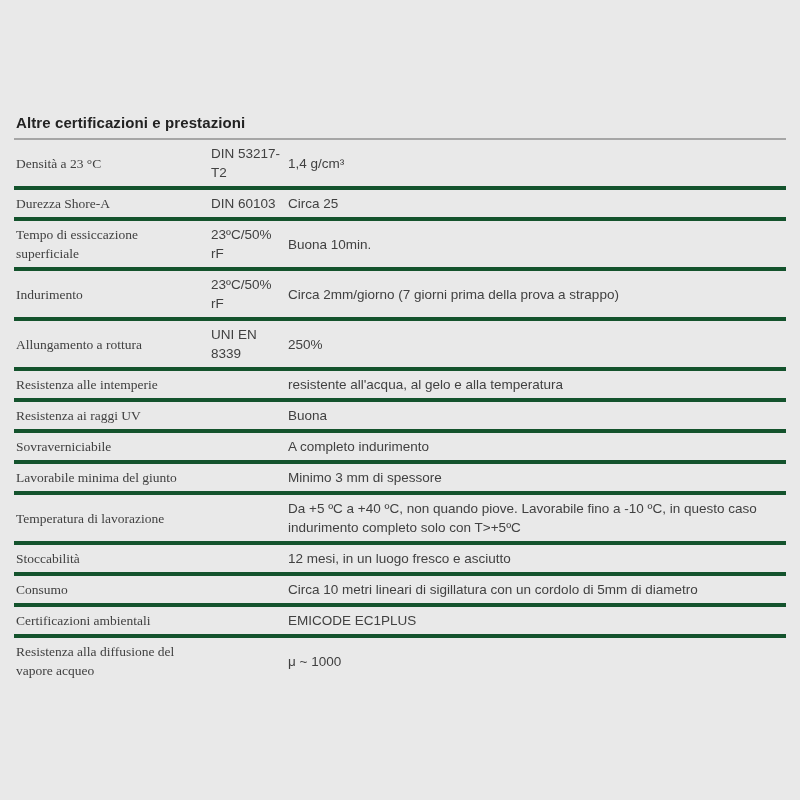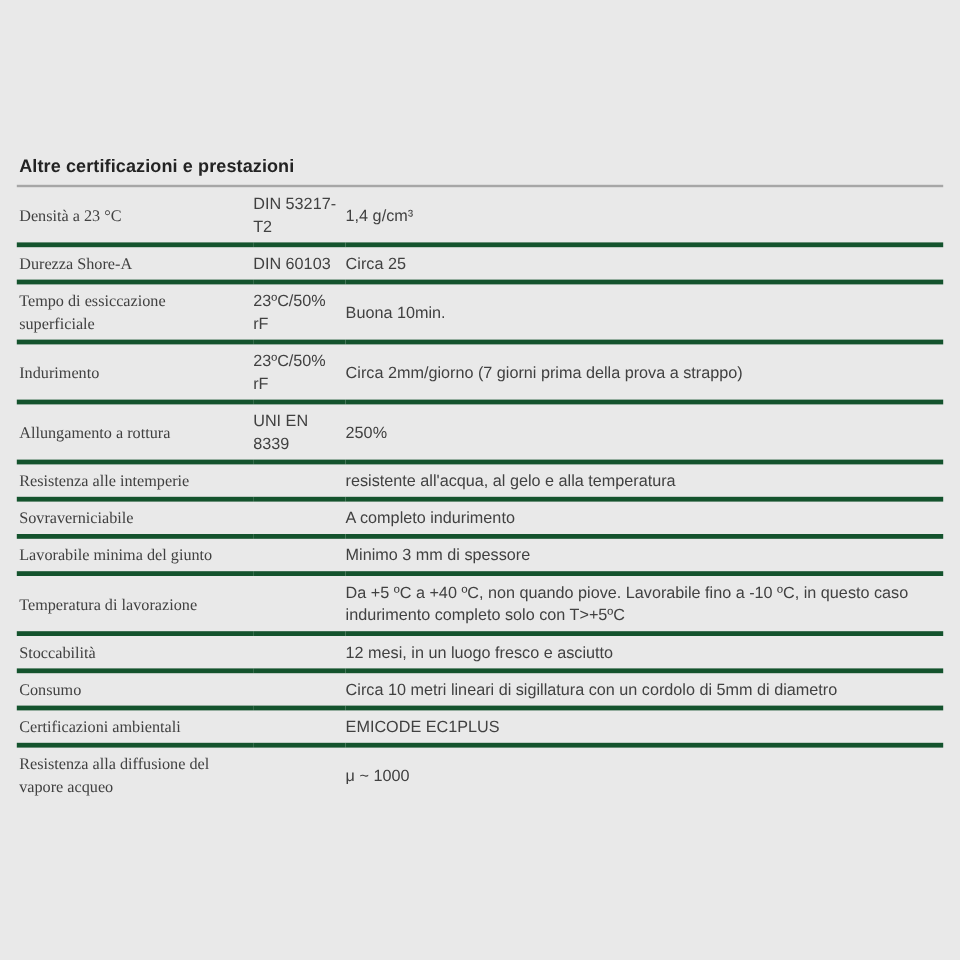--- a/index.html
+++ b/index.html
@@ -15,21 +15,21 @@
     position: relative;
     width: 800px;
     height: 800px;
     background: #e9e9e9;
     overflow: hidden;
   }
   .spec-section {
     position: absolute;
     left: 14px;
     right: 14px;
-    top: 128px;
+    top: 112px;
   }
   .section-title {
     font-size: 15px;
     font-weight: bold;
     color: #232323;
     letter-spacing: 0.1px;
     padding: 2px 0 7px 2px;
     border-bottom: 2px solid #a6a6a6;
   }
   table.spec-table {
@@ -89,20 +89,25 @@
             <td class="label">Allungamento a rottura</td>
             <td class="standard">UNI EN 8339</td>
             <td class="value">250%</td>
           </tr>
           <tr>
             <td class="label">Resistenza alle intemperie</td>
             <td class="standard"></td>
             <td class="value">resistente all'acqua, al gelo e alla temperatura</td>
           </tr>
           <tr>
+            <td class="label">Resistenza ai raggi UV</td>
+            <td class="standard"></td>
+            <td class="value">Buona</td>
+          </tr>
+          <tr>
             <td class="label">Sovraverniciabile</td>
             <td class="standard"></td>
             <td class="value">A completo indurimento</td>
           </tr>
           <tr>
             <td class="label">Lavorabile minima del giunto</td>
             <td class="standard"></td>
             <td class="value">Minimo 3 mm di spessore</td>
           </tr>
           <tr>

